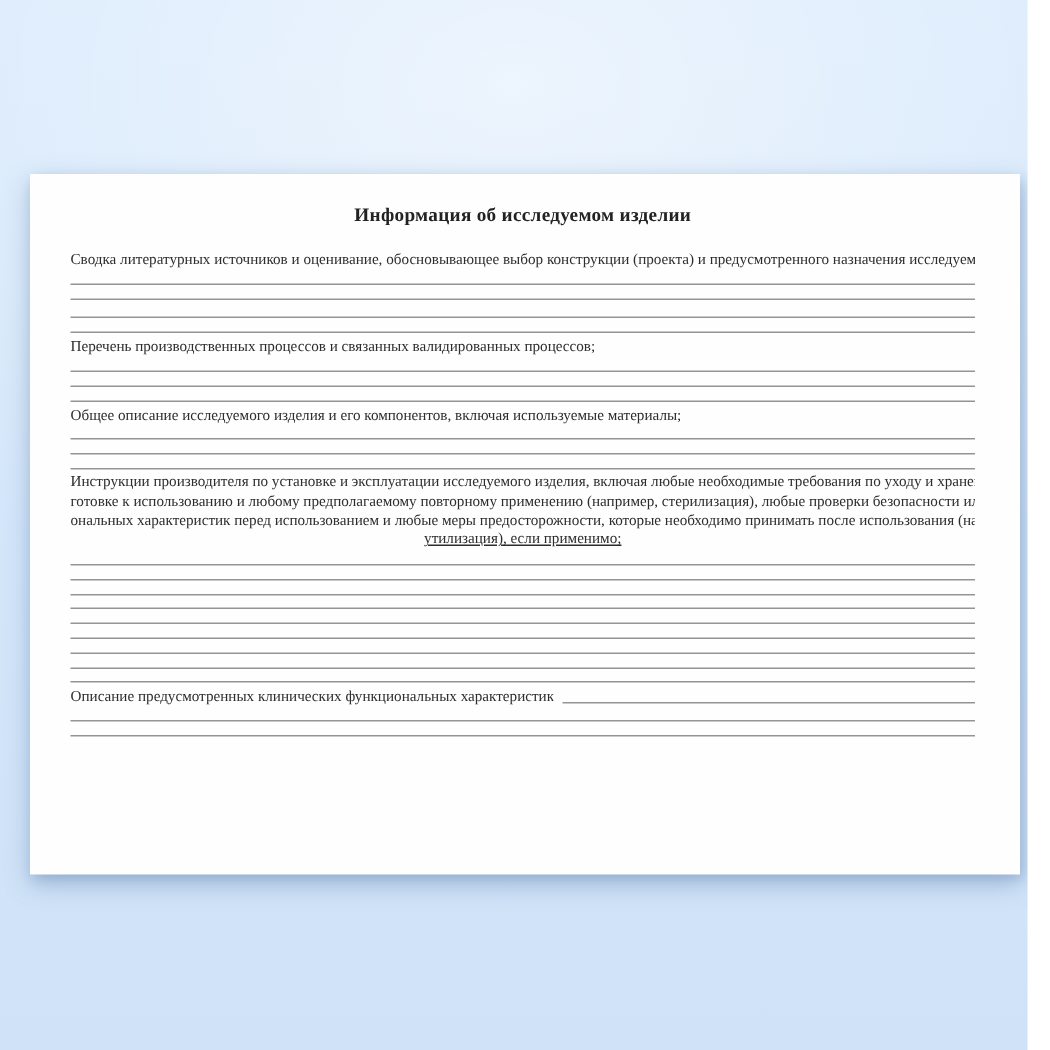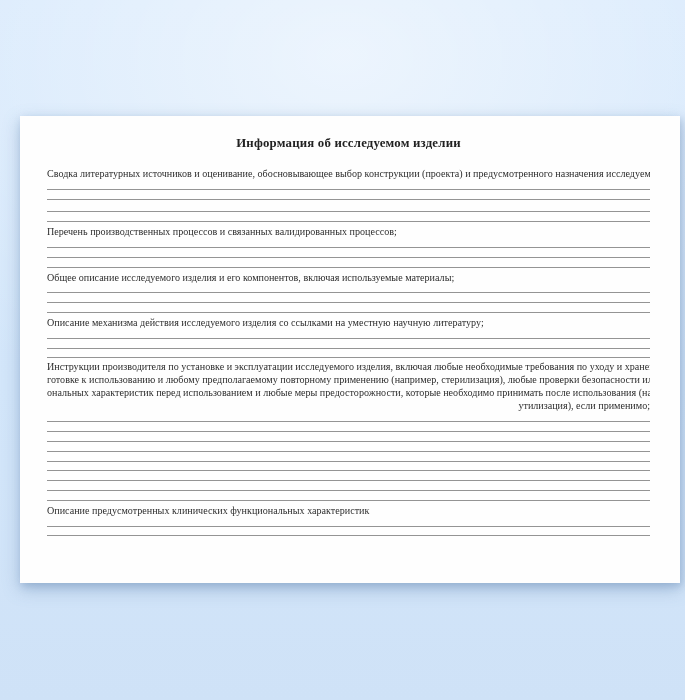--- a/index.html
+++ b/index.html
@@ -53,31 +53,31 @@
   .para-line {
     font-size: 10.1px;
     line-height: 12.8px;
     color: var(--ink);
     text-align: justify;
     text-align-last: justify;
     white-space: nowrap;
     overflow: hidden;
   }
   .para-line.last {
-    text-align: right;
+    text-align: center;
     text-align-last: auto;
+    text-decoration: underline;
   }
   .blank-line {
     height: 9.8px;
     border-bottom: 1px solid var(--line);
   }
   .inline-row {
     display: flex;
     height: 13px;
-    flex-direction: column;
   }
   .inline-row .label { flex: 0 0 auto; }
   .inline-fill {
     flex: 1 1 auto;
     margin-left: 6px;
     align-self: flex-end;
     margin-bottom: 2px;
     border-bottom: 1px solid var(--line);
     height: 1px;
   }
@@ -104,26 +104,20 @@
           <div class="blank-line"></div>
           <div class="blank-line"></div>
         </div>
         <div class="section">
           <div class="label">Общее описание исследуемого изделия и его компонентов, включая используемые материалы;</div>
           <div class="blank-line"></div>
           <div class="blank-line"></div>
           <div class="blank-line"></div>
         </div>
         <div class="section">
-          <div class="label">Описание механизма действия исследуемого изделия со ссылками на уместную научную литературу;</div>
-          <div class="blank-line"></div>
-          <div class="blank-line"></div>
-          <div class="blank-line"></div>
-        </div>
-        <div class="section">
           <div class="para-line">Инструкции производителя по установке и эксплуатации исследуемого изделия, включая любые необходимые требования по уходу и хранению, под-</div>
           <div class="para-line">готовке к использованию и любому предполагаемому повторному применению (например, стерилизация), любые проверки безопасности или функци-</div>
           <div class="para-line">ональных характеристик перед использованием и любые меры предосторожности, которые необходимо принимать после использования (например,</div>
           <div class="para-line last">утилизация), если применимо;</div>
           <div class="blank-line"></div>
           <div class="blank-line"></div>
           <div class="blank-line"></div>
           <div class="blank-line"></div>
           <div class="blank-line"></div>
           <div class="blank-line"></div>

